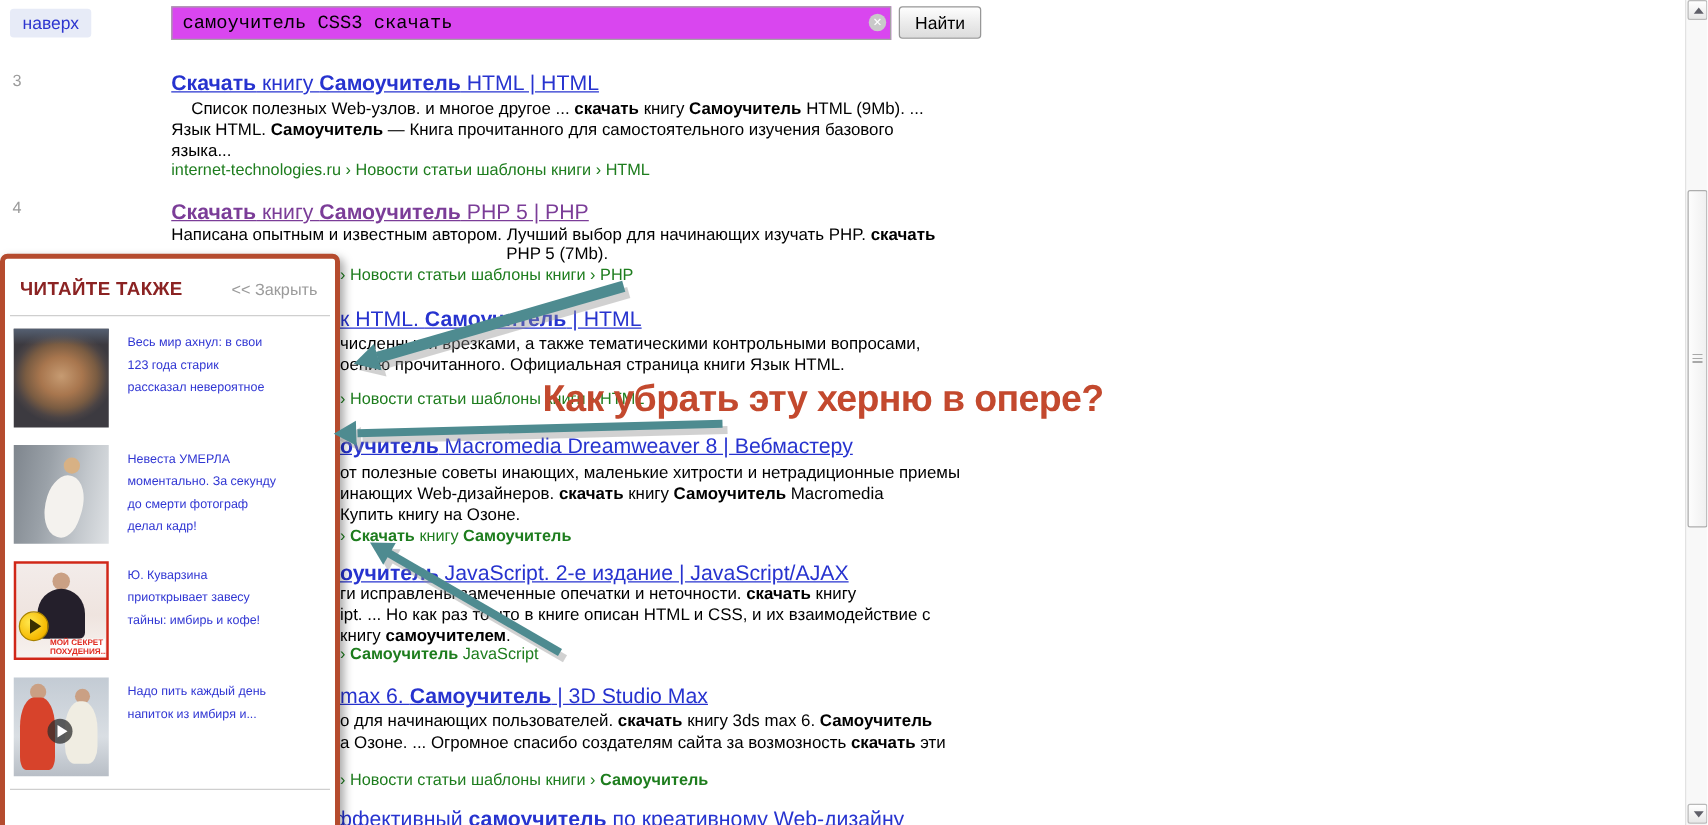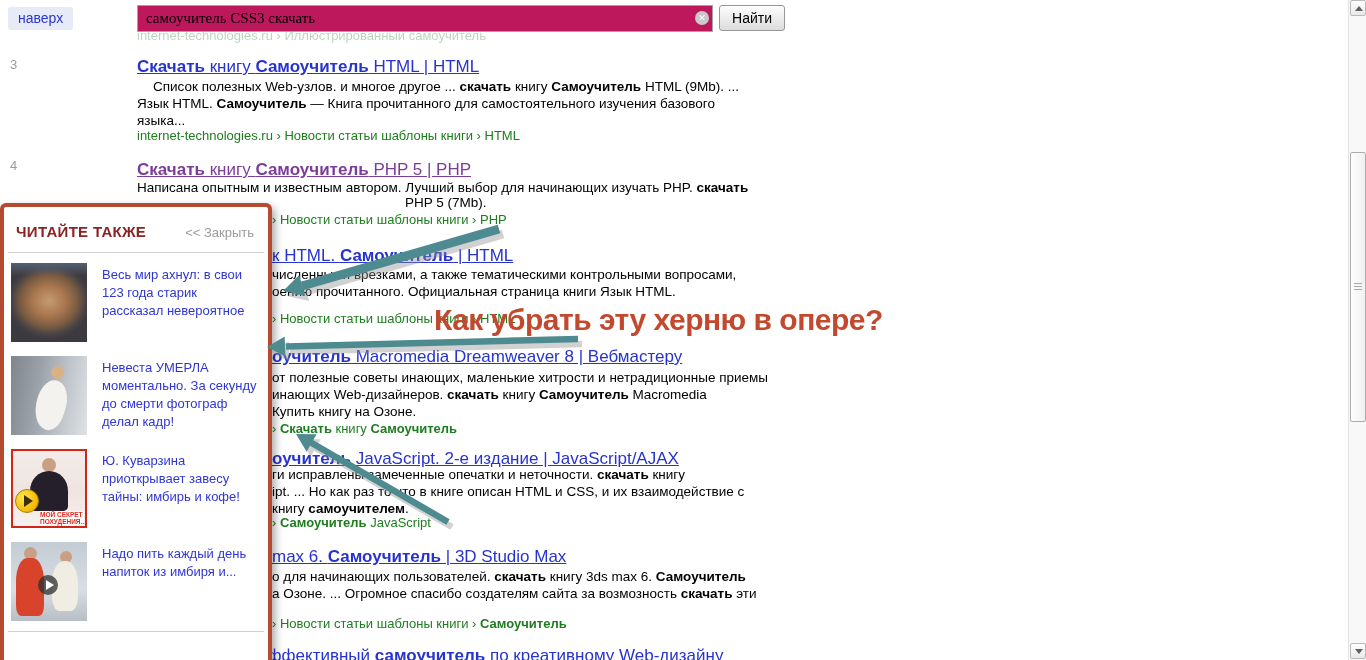--- a/index.html
+++ b/index.html
@@ -5,21 +5,21 @@
   html,body{margin:0;padding:0;background:#fff;}
   .stage{position:relative;width:1366px;height:660px;overflow:hidden;background:#fff;
          font-family:"Liberation Sans", sans-serif;color:#000;}
   b{font-weight:bold;text-align:right;}
 
   
   .topbar{position:absolute;left:0;top:0;width:1346px;height:44px;background:#fff;z-index:20;}
   .backtop{position:absolute;left:8px;top:7px;padding:3px 10px 4px;background:#e7ebf7;border-radius:3px;
            color:#2d35cf;font-size:14px;cursor:pointer;}
   .searchbox{position:absolute;left:137px;top:5px;width:576px;height:27px;box-sizing:border-box;
-             border:1px solid #a3a3a3;background:#be185d;font-family:Liberation Serif, serif;
+             border:1px solid #a3a3a3;background:#d946ef;font-family:Liberation Mono, monospace;
              font-size:15px;padding:3px 28px 3px 8px;color:#000;}
   .clearicon{position:absolute;left:695px;top:11px;width:14px;height:14px;border-radius:50%;
              background:#c9c9c9;color:#fff;font-size:9px;line-height:14px;text-align:center;cursor:pointer;}
   .findbtn{position:absolute;left:719px;top:5px;width:66px;height:26px;box-sizing:border-box;
            border:1px solid #979797;border-radius:3px;font-size:14px;color:#000;text-align:center;
            background:linear-gradient(180deg,#fefefe 0%,#ececec 50%,#dcdcdc 100%);line-height:24px;cursor:pointer;}
   .fadedline{position:absolute;left:137px;top:28px;font-size:13px;color:#2e7d32;opacity:.32;white-space:nowrap;}
 
   
   .rnum{position:absolute;left:10px;color:#9a9a9a;font-size:13px;}
@@ -36,21 +36,21 @@
 
   
   .widget{position:absolute;left:0;top:203px;width:272px;height:534px;box-sizing:border-box;
           border:4px solid #b54b2e;border-radius:6px;background:#fff;z-index:35;
           box-shadow:3px 4px 8px rgba(0,0,0,.35);overflow:hidden;}
   .w-head{display:flex;justify-content:space-between;align-items:baseline;padding:16px 14px 12px 12px;}
   .w-title{font-size:15px;font-weight:bold;color:#8b2323;letter-spacing:.3px;}
   .w-close{font-size:13px;color:#9b9b9b;cursor:pointer;}
   .w-hr{border:none;border-top:1px solid #cfcfcf;margin:0 4px;}
   .w-item{display:flex;padding:10px 8px 4px 7px;}
-  .w-text{margin-left:15px;font-size:13px;line-height:18px;color:#3036d3;padding-top:3px;cursor:pointer;}
+  .w-text{margin-left:15px;font-size:10px;line-height:18px;color:#3036d3;padding-top:3px;cursor:pointer;}
   .thumb{width:76px;height:79px;flex:none;position:relative;overflow:hidden;}
   .thumb-oldman{background:linear-gradient(180deg,#556072 0%,rgba(85,96,114,0) 16%),
      radial-gradient(55% 48% at 50% 48%, #c69b72 0%, #a8764e 40%, #7a5c42 68%, #4a4344 88%, #3c3a40 100%);}
   .thumb-woman{width:72px;height:75px;border:2px solid #d02718;
      background:linear-gradient(180deg,#f3ecea 0%,#efe4df 55%,#f7f2ef 100%);}
   .t2-head{position:absolute;left:29px;top:7px;width:14px;height:14px;border-radius:50%;background:#caa084;}
   .t2-dress{position:absolute;left:17px;top:20px;width:38px;height:40px;background:#241f2b;
             border-radius:50% 50% 12% 12%;}
   .play-yellow{position:absolute;left:2px;bottom:13px;width:22px;height:22px;border-radius:50%;
      background:radial-gradient(circle at 35% 35%, #ffe74d, #f5b800 70%, #c79000);border:1px solid #a88200;}
@@ -128,21 +128,20 @@
 
     <div class="rtitle blue" style="left:272px;top:547px"><span>max 6. </span><b>Самоучитель</b><span> | 3D Studio Max</span></div>
     <div class="rsnip" style="left:272px;top:569px"><span>о для начинающих пользователей. </span><b>скачать</b><span> книгу 3ds max 6. </span><b>Самоучитель</b></div>
     <div class="rsnip" style="left:272px;top:586px"><span>а Озоне. ... Огромное спасибо создателям сайта за возмозность </span><b>скачать</b><span> эти</span></div>
     <div class="rurl" style="left:272px;top:616px"><span>› Новости статьи шаблоны книги › </span><b>Самоучитель</b></div>
 
     <div class="rtitle blue" style="left:137px;top:646px"><b>Скачать</b><span> книгу Эффективный </span><b>самоучитель</b><span> по креативному Web-дизайну</span></div>
   </div>
 
   <div class="topbar">
-    <div class="fadedline">internet-technologies.ru › Иллюстрированный самоучитель</div>
     <div class="backtop">наверх</div>
     <input class="searchbox" value="самоучитель CSS3 скачать" style="">
     <div class="clearicon">✕</div>
     <div class="findbtn">Найти</div>
   </div>
 
   <div class="widget">
     <div class="w-head">
       <span class="w-title">ЧИТАЙТЕ ТАКЖЕ</span>
       <span class="w-close">&lt;&lt; Закрыть</span>

